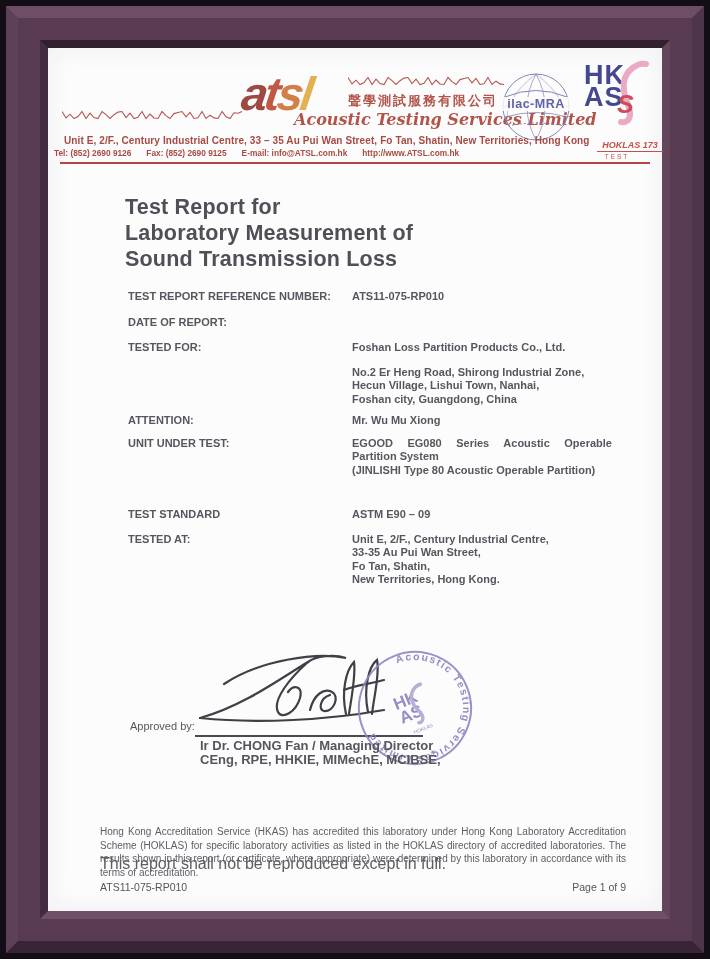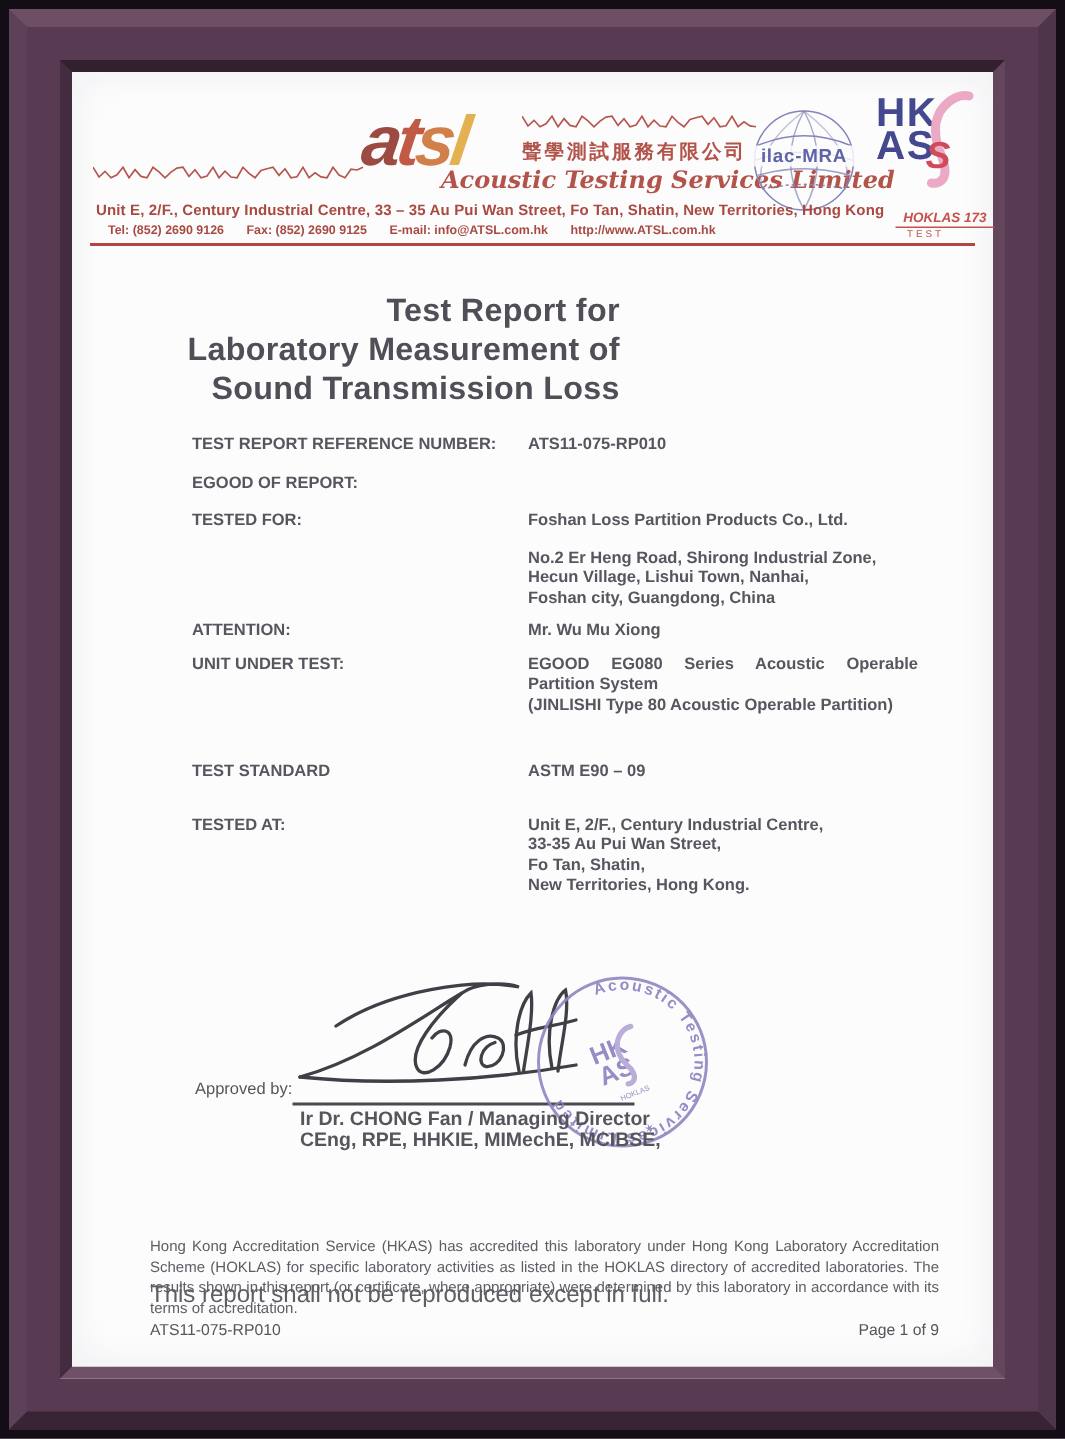--- a/index.html
+++ b/index.html
@@ -21,21 +21,21 @@
       line-height:1;}
   .logo-letters span{display:inline-block;}
   .lc0{color:#9c4a42}.lc1{color:#c05a45}.lc2{color:#d28049}.lc3{color:#e3b14f}
   .zig{position:absolute;}
   .cn-name{position:absolute;left:300px;top:44px;font-size:13px;font-weight:bold;
       color:#b3544b;letter-spacing:2px;white-space:nowrap;}
   .en-name{position:absolute;left:246px;top:62px;font-family:"DejaVu Serif",serif;
       font-style:italic;font-weight:bold;font-size:16px;color:#b3544b;white-space:nowrap;}
   .addr1{position:absolute;left:16px;top:87px;width:460px;font-size:10px;
       font-weight:bold;color:#a84a41;white-space:nowrap;letter-spacing:.1px;}
-  .addr2{position:absolute;left:24px;top:100px;display:flex;gap:15px;font-size:8.3px;
+  .addr2{position:absolute;left:6px;top:100px;display:flex;gap:15px;font-size:8.3px;
       font-weight:bold;color:#a84a41;white-space:nowrap;}
   .redrule{position:absolute;left:12px;top:114px;width:590px;height:2px;
       background:#b5463f;}
   
   .ilac{position:absolute;left:450px;top:22px;}
   .ilac-txt{position:absolute;left:3px;top:27px;width:70px;text-align:center;
       background:rgba(252,252,253,.85);font-weight:bold;font-size:12.5px;
       color:#5f64a8;letter-spacing:.5px;}
   
   .hkas{position:absolute;left:536px;top:16px;width:68px;}
@@ -45,21 +45,21 @@
   .hkas-s{position:absolute;left:33px;top:26px;font-weight:900;font-style:italic;
       font-size:25px;color:#cf4a5a;}
   .hoklas{position:absolute;left:0px;top:76px;width:66px;text-align:center;
       font-size:9px;font-weight:bold;font-style:italic;color:#c4524a;
       border-bottom:1.5px solid #c4524a;padding-bottom:1px;margin-left:13px;}
   .hoklas-sub{position:absolute;left:0px;top:89px;width:66px;text-align:center;
       font-size:6.5px;letter-spacing:2px;color:#c4524a;}
 
   
   .title{position:absolute;left:77px;top:146px;font-size:21.5px;font-weight:bold;
-      color:#4f4f57;line-height:26px;letter-spacing:.2px;text-align:right;}
+      color:#4f4f57;line-height:26px;letter-spacing:.2px;}
 
   
   .details{position:absolute;left:80px;top:242px;width:484px;font-size:11px;
       font-weight:bold;color:#56565e;line-height:13.5px;}
   .row{display:flex;}
   .lbl{width:224px;flex:none;}
   .val{flex:1;white-space:pre-line;text-align:justify;}
 
   
   .approved-by{position:absolute;left:82px;top:672px;font-size:11px;color:#55555c;}
@@ -144,42 +144,42 @@
       <div>Laboratory Measurement of</div>
       <div>Sound Transmission Loss</div>
     </div>
 
     <div class="details">
       <div class="row" style="margin-bottom:12px">
         <div class="lbl">TEST REPORT REFERENCE NUMBER:</div>
         <div class="val">ATS11-075-RP010</div>
       </div>
       <div class="row" style="margin-bottom:12px">
-        <div class="lbl">EGOOD OF REPORT:</div>
+        <div class="lbl">DATE OF REPORT:</div>
       </div>
       <div class="row" style="margin-bottom:11px">
         <div class="lbl">TESTED FOR:</div>
         <div class="val">Foshan Loss Partition Products Co., Ltd.</div>
       </div>
       <div class="row" style="margin-bottom:8px">
         <div class="lbl"></div>
         <div class="val">No.2 Er Heng Road, Shirong Industrial Zone,
 Hecun Village, Lishui Town, Nanhai,
 Foshan city, Guangdong, China</div>
       </div>
       <div class="row" style="margin-bottom:9px">
         <div class="lbl">ATTENTION:</div>
         <div class="val">Mr. Wu Mu Xiong</div>
       </div>
       <div class="row" style="margin-bottom:31px">
         <div class="lbl">UNIT UNDER TEST:</div>
         <div class="val">EGOOD EG080 Series Acoustic Operable Partition System
 (JINLISHI Type 80 Acoustic Operable Partition)</div>
       </div>
-      <div class="row" style="margin-bottom:22px">
+      <div class="row" style="margin-bottom:11px">
         <div class="lbl">TEST STANDARD</div>
         <div class="val">ASTM E90 – 09</div>
       </div>
       <div class="row">
         <div class="lbl">TESTED AT:</div>
         <div class="val">Unit E, 2/F., Century Industrial Centre,
 33-35 Au Pui Wan Street,
 Fo Tan, Shatin,
 New Territories, Hong Kong.</div>
       </div>

